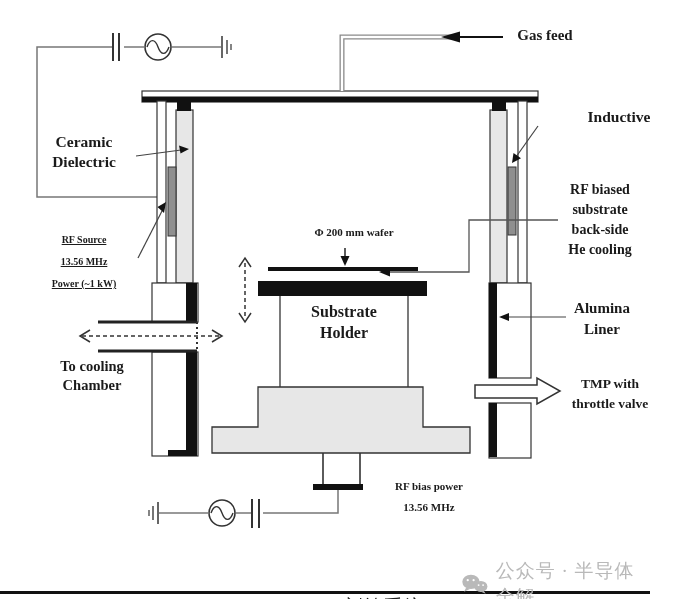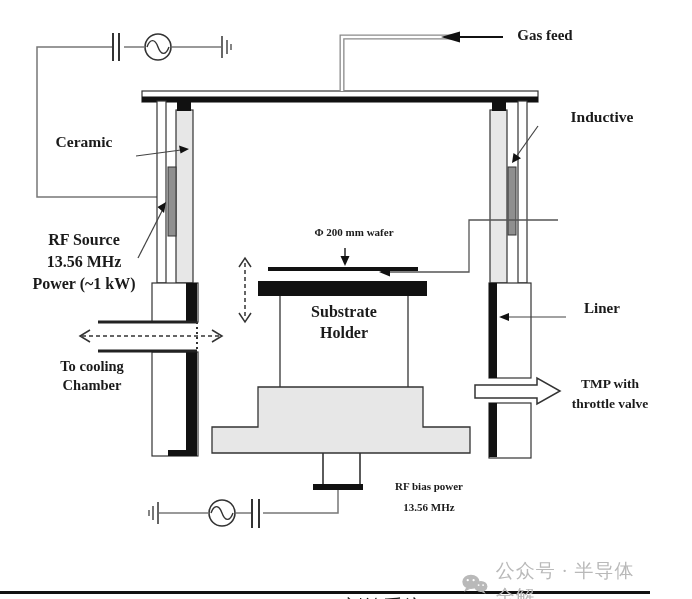--- a/index.html
+++ b/index.html
@@ -140,48 +140,56 @@
 
     <rect x="0" y="591" width="692" height="3" fill="#111"></rect>
   </svg>
 
   <div class="lbl" style="left:504px; top:27px; width:82px; font-size:15px;">
     <div>Gas feed</div>
   </div>
 
   <div class="lbl" style="left:25px; top:132px; width:118px; font-size:15.5px; line-height:20px;">
     <div>Ceramic</div>
-  </div>
-
-  <div class="lbl" style="left:10px; top:229px; width:148px; font-size:16px; line-height:22px;">
+    <div>Dielectric</div>
+  </div>
+
+  <div class="lbl" style="left:10px; top:229px; width:148px; font-size:10px; line-height:22px;text-decoration:underline;">
     <div>RF Source</div>
     <div>13.56 MHz</div>
     <div>Power (~1 kW)</div>
   </div>
 
   <div class="lbl" style="left:35px; top:357px; width:114px; font-size:14.5px; line-height:19px;">
     <div>To cooling</div>
     <div>Chamber</div>
   </div>
 
   <div class="lbl" style="left:277px; top:226px; width:154px; font-size:11px;">
     <div>Φ 200 mm wafer</div>
   </div>
 
   <div class="lbl" style="left:284px; top:301px; width:120px; font-size:16px; line-height:21px;">
     <div>Substrate</div>
     <div>Holder</div>
   </div>
 
-  <div class="lbl" style="left:542px; top:106px; width:120px; font-size:15.5px; line-height:22px;">
+  <div class="lbl" style="left:559px; top:106px; width:120px; font-size:15.5px; line-height:22px;">
     <div>Inductive</div>
   </div>
 
+  <div class="lbl" style="left:548px; top:180px; width:104px; font-size:14px; line-height:20px;">
+    <div>RF biased</div>
+    <div>substrate</div>
+    <div>back-side</div>
+    <div>He cooling</div>
+  </div>
 
   <div class="lbl" style="left:556px; top:298px; width:92px; font-size:15px; line-height:21px;">
+    <div>Alumina</div>
     <div>Liner</div>
   </div>
 
   <div class="lbl" style="left:550px; top:374px; width:120px; font-size:13.5px; line-height:20px;">
     <div>TMP with</div>
     <div>throttle valve</div>
   </div>
 
   <div class="lbl" style="left:366px; top:476px; width:126px; font-size:11px; line-height:21px;">
     <div>RF bias power</div>

